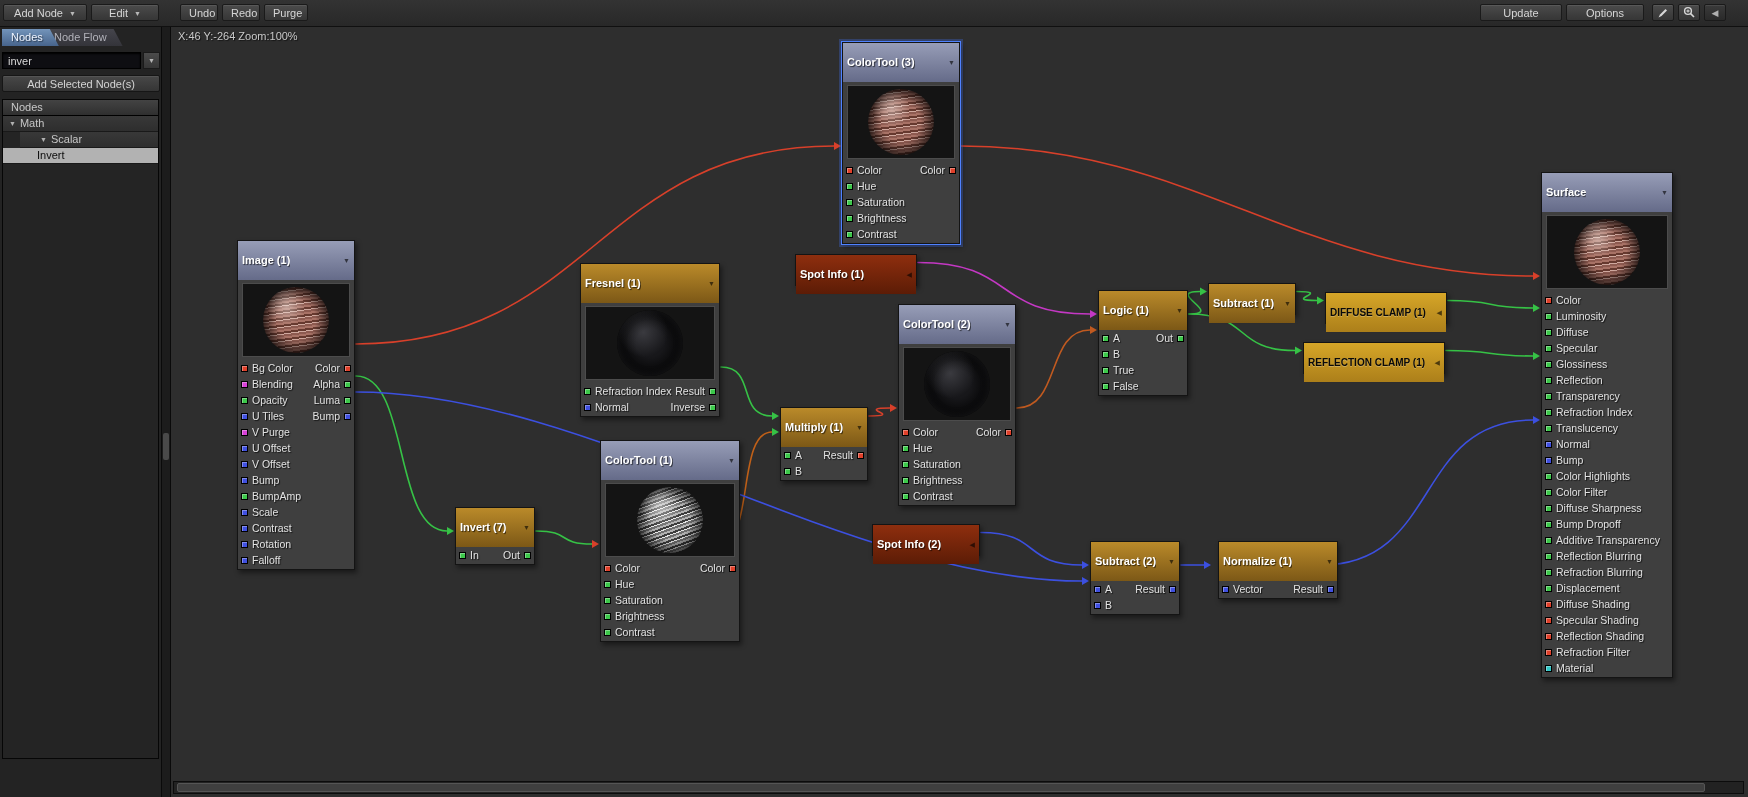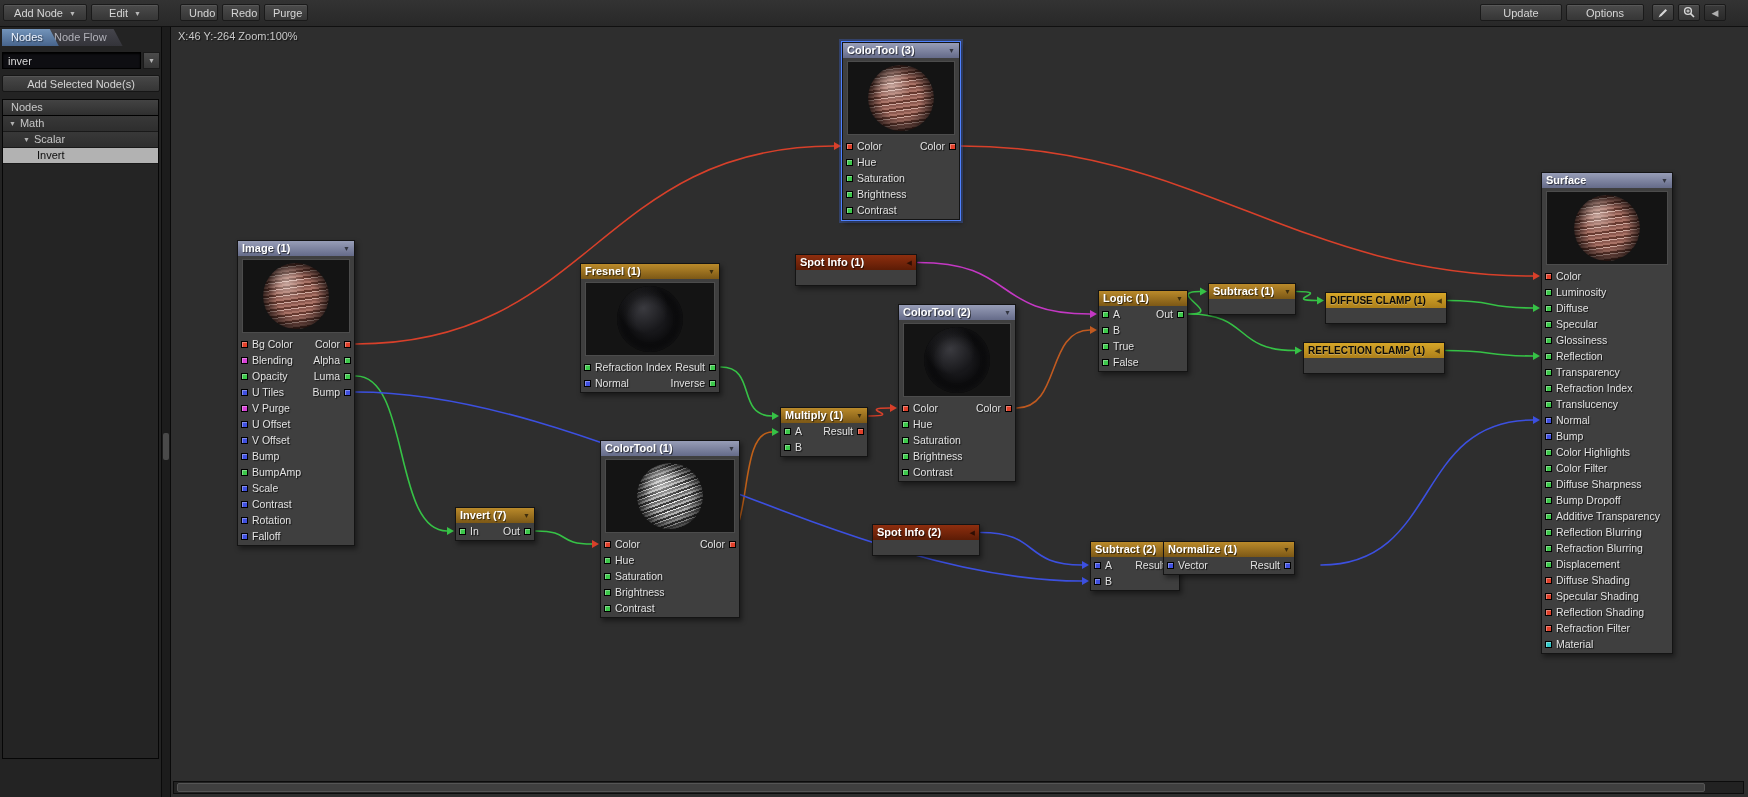--- a/index.html
+++ b/index.html
@@ -52,21 +52,21 @@
   .hscroll{position:absolute;left:2px;bottom:3px;width:1571px;height:13px;background:#222222;
        border:1px solid #0c0c0c;box-sizing:border-box;z-index:4;}
   .hscroll .handle{position:absolute;left:3px;top:1px;width:1528px;height:9px;background:#3f3f3f;
        border:1px solid #555;border-radius:2px;box-sizing:border-box;}
 
   
   .node{position:absolute;z-index:2;background:#3f3f3f;border:1px solid #141414;box-sizing:border-box;
         box-shadow:2px 3px 5px rgba(0,0,0,.45);}
   .node.selected{outline:1px solid #4f82ff;box-shadow:0 0 0 3px rgba(70,120,255,.28),2px 3px 5px rgba(0,0,0,.45);}
   .node-header{height:15px;line-height:15px;display:flex;justify-content:space-between;align-items:center;
-        padding:0 4px;cursor:default;}
+        padding:12px 4px;cursor:default;}
   .node.slate .node-header{background:linear-gradient(#979db7,#656b89);}
   .node.gold  .node-header{background:linear-gradient(#ba8a2a,#7c5816);}
   .node.maroon .node-header{background:linear-gradient(#8e2e0e,#5c1c06);}
   .node.clamp .node-header{background:linear-gradient(#d6a628,#ac7f1a);}
   .node-title{font-size:11px;font-weight:bold;color:#fff;text-shadow:1px 1px 1px rgba(0,0,0,.65);white-space:nowrap;overflow:hidden;}
   .node.clamp .node-title{color:#0a0a0a;text-shadow:0 1px 0 rgba(255,255,255,.25);font-size:10px;}
   .node-menu{font-size:7px;color:rgba(0,0,0,.6);margin-left:4px;}
   .node.collapsed{height:32px;}
   .node-preview{padding:3px 4px;}
   .preview-box{background:#141414;border:1px solid #4c4c4c;height:72px;display:flex;align-items:center;justify-content:center;}
@@ -136,21 +136,21 @@
         </div>
     </div>
     <div class="wide-btn">Add Selected Node(s)</div>
     <div class="panel">
       <div class="panel-header">Nodes</div>
       <div id="tree">
           <div class="tree-row" style="padding-left: 6px;">
             <span class="tree-arrow">▼</span>
             <span class="tree-label">Math</span>
           </div>
-          <div class="tree-row" style="padding-left: 20px;">
+          <div class="tree-row" style="padding-left: 20px; margin-left: 17px;">
             <span class="tree-arrow">▼</span>
             <span class="tree-label">Scalar</span>
           </div>
           <div class="tree-row selected" style="padding-left: 34px;">
             <span class="tree-label">Invert</span>
           </div>
         </div>
     </div>
   </div>
   <div class="vscroll">
@@ -642,21 +642,21 @@
           </div>
           <div class="port-row">
             <span class="side">
               <span class="port" style="background: rgb(64, 80, 224);"></span>
               <span class="plabel">B</span>
             </span>
             <span class="side"></span>
           </div>
         </div>
       </div>
-      <div class="node gold" style="left: 992px; top: 515px; width: 132px; text-align: right;">
+      <div class="node gold" style="left: 1047px; top: 515px; width: 120px; text-align: right;">
         <div class="node-header">
           <span class="node-title">Normalize (1)</span>
           <span class="node-menu">▼</span>
         </div>
         <div class="node-body">
           <div class="port-row">
             <span class="side">
               <span class="port" style="background: rgb(64, 80, 224);"></span>
               <span class="plabel">Vector</span>
             </span>

